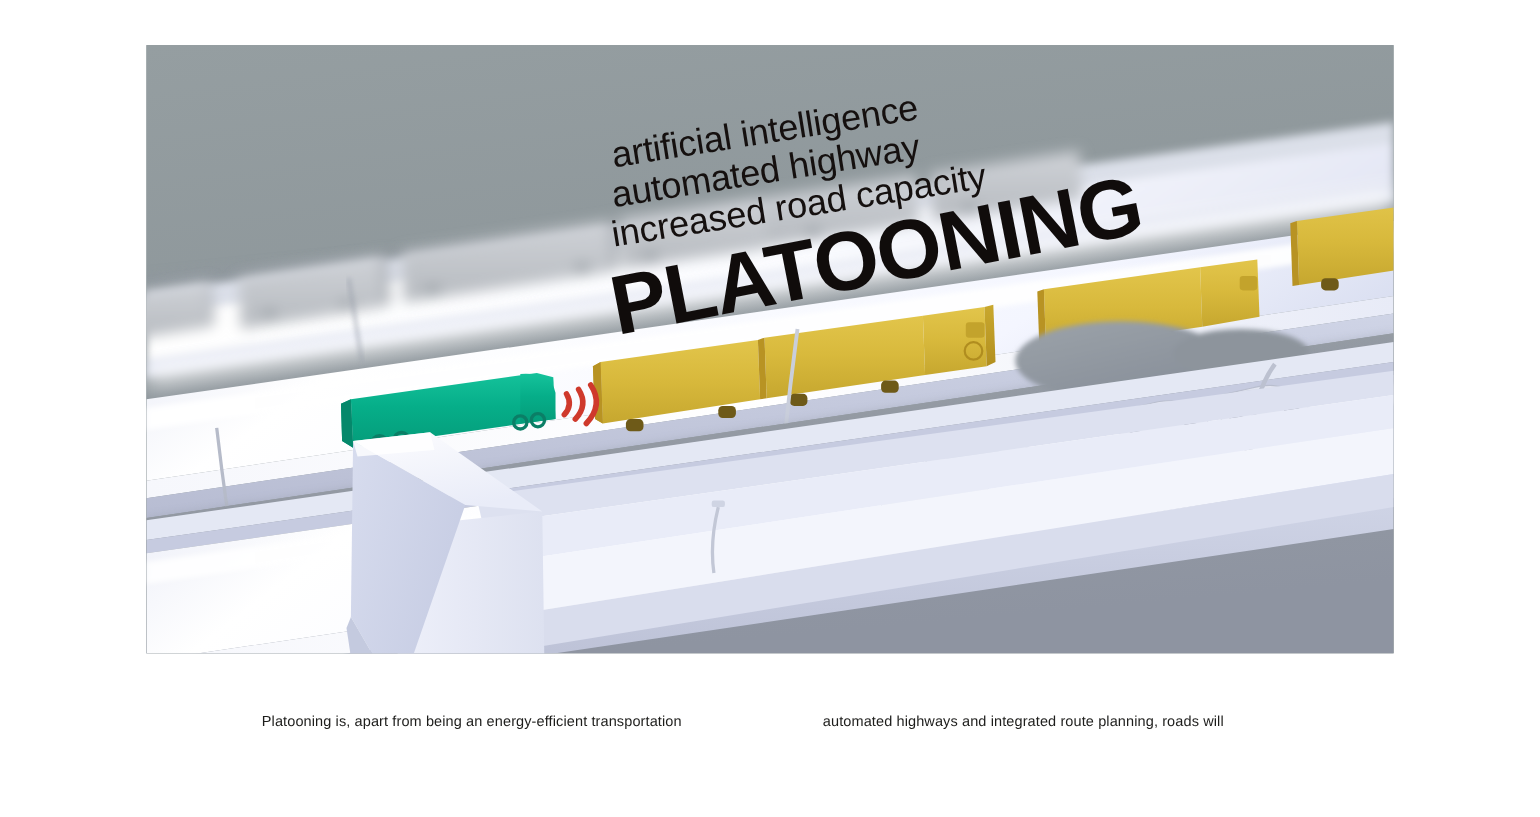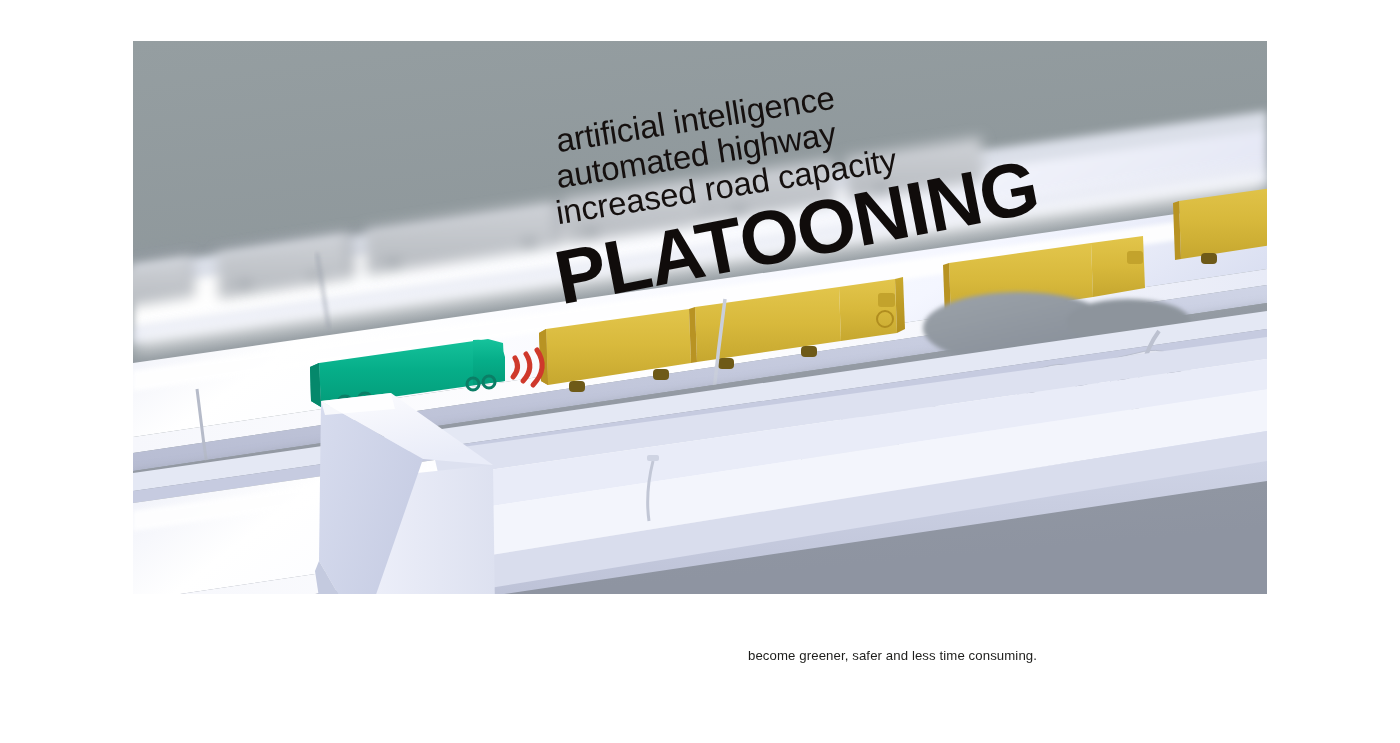--- a/index.html
+++ b/index.html
@@ -336,19 +336,20 @@
         </g>
         <g transform="rotate(-11 600 225)">
           <text x="424" y="230" font-family="Liberation Sans, sans-serif" font-size="76" font-weight="700" fill="#100c0b" letter-spacing="-1">PLATOONING</text>
         </g>
       </g>
     </svg>
   </div>
 
   <div class="caption-wrap">
     <div class="cap-col left">
+      <p>Platooning is, apart from being an energy-efficient transportation</p>
     </div>
     <div class="cap-col right">
-      <p>become greener, safer and less time consuming.</p>
+      <p>automated highways and integrated route planning, roads will</p>
     </div>
   </div>
 
 </div>
 
 </body></html>

